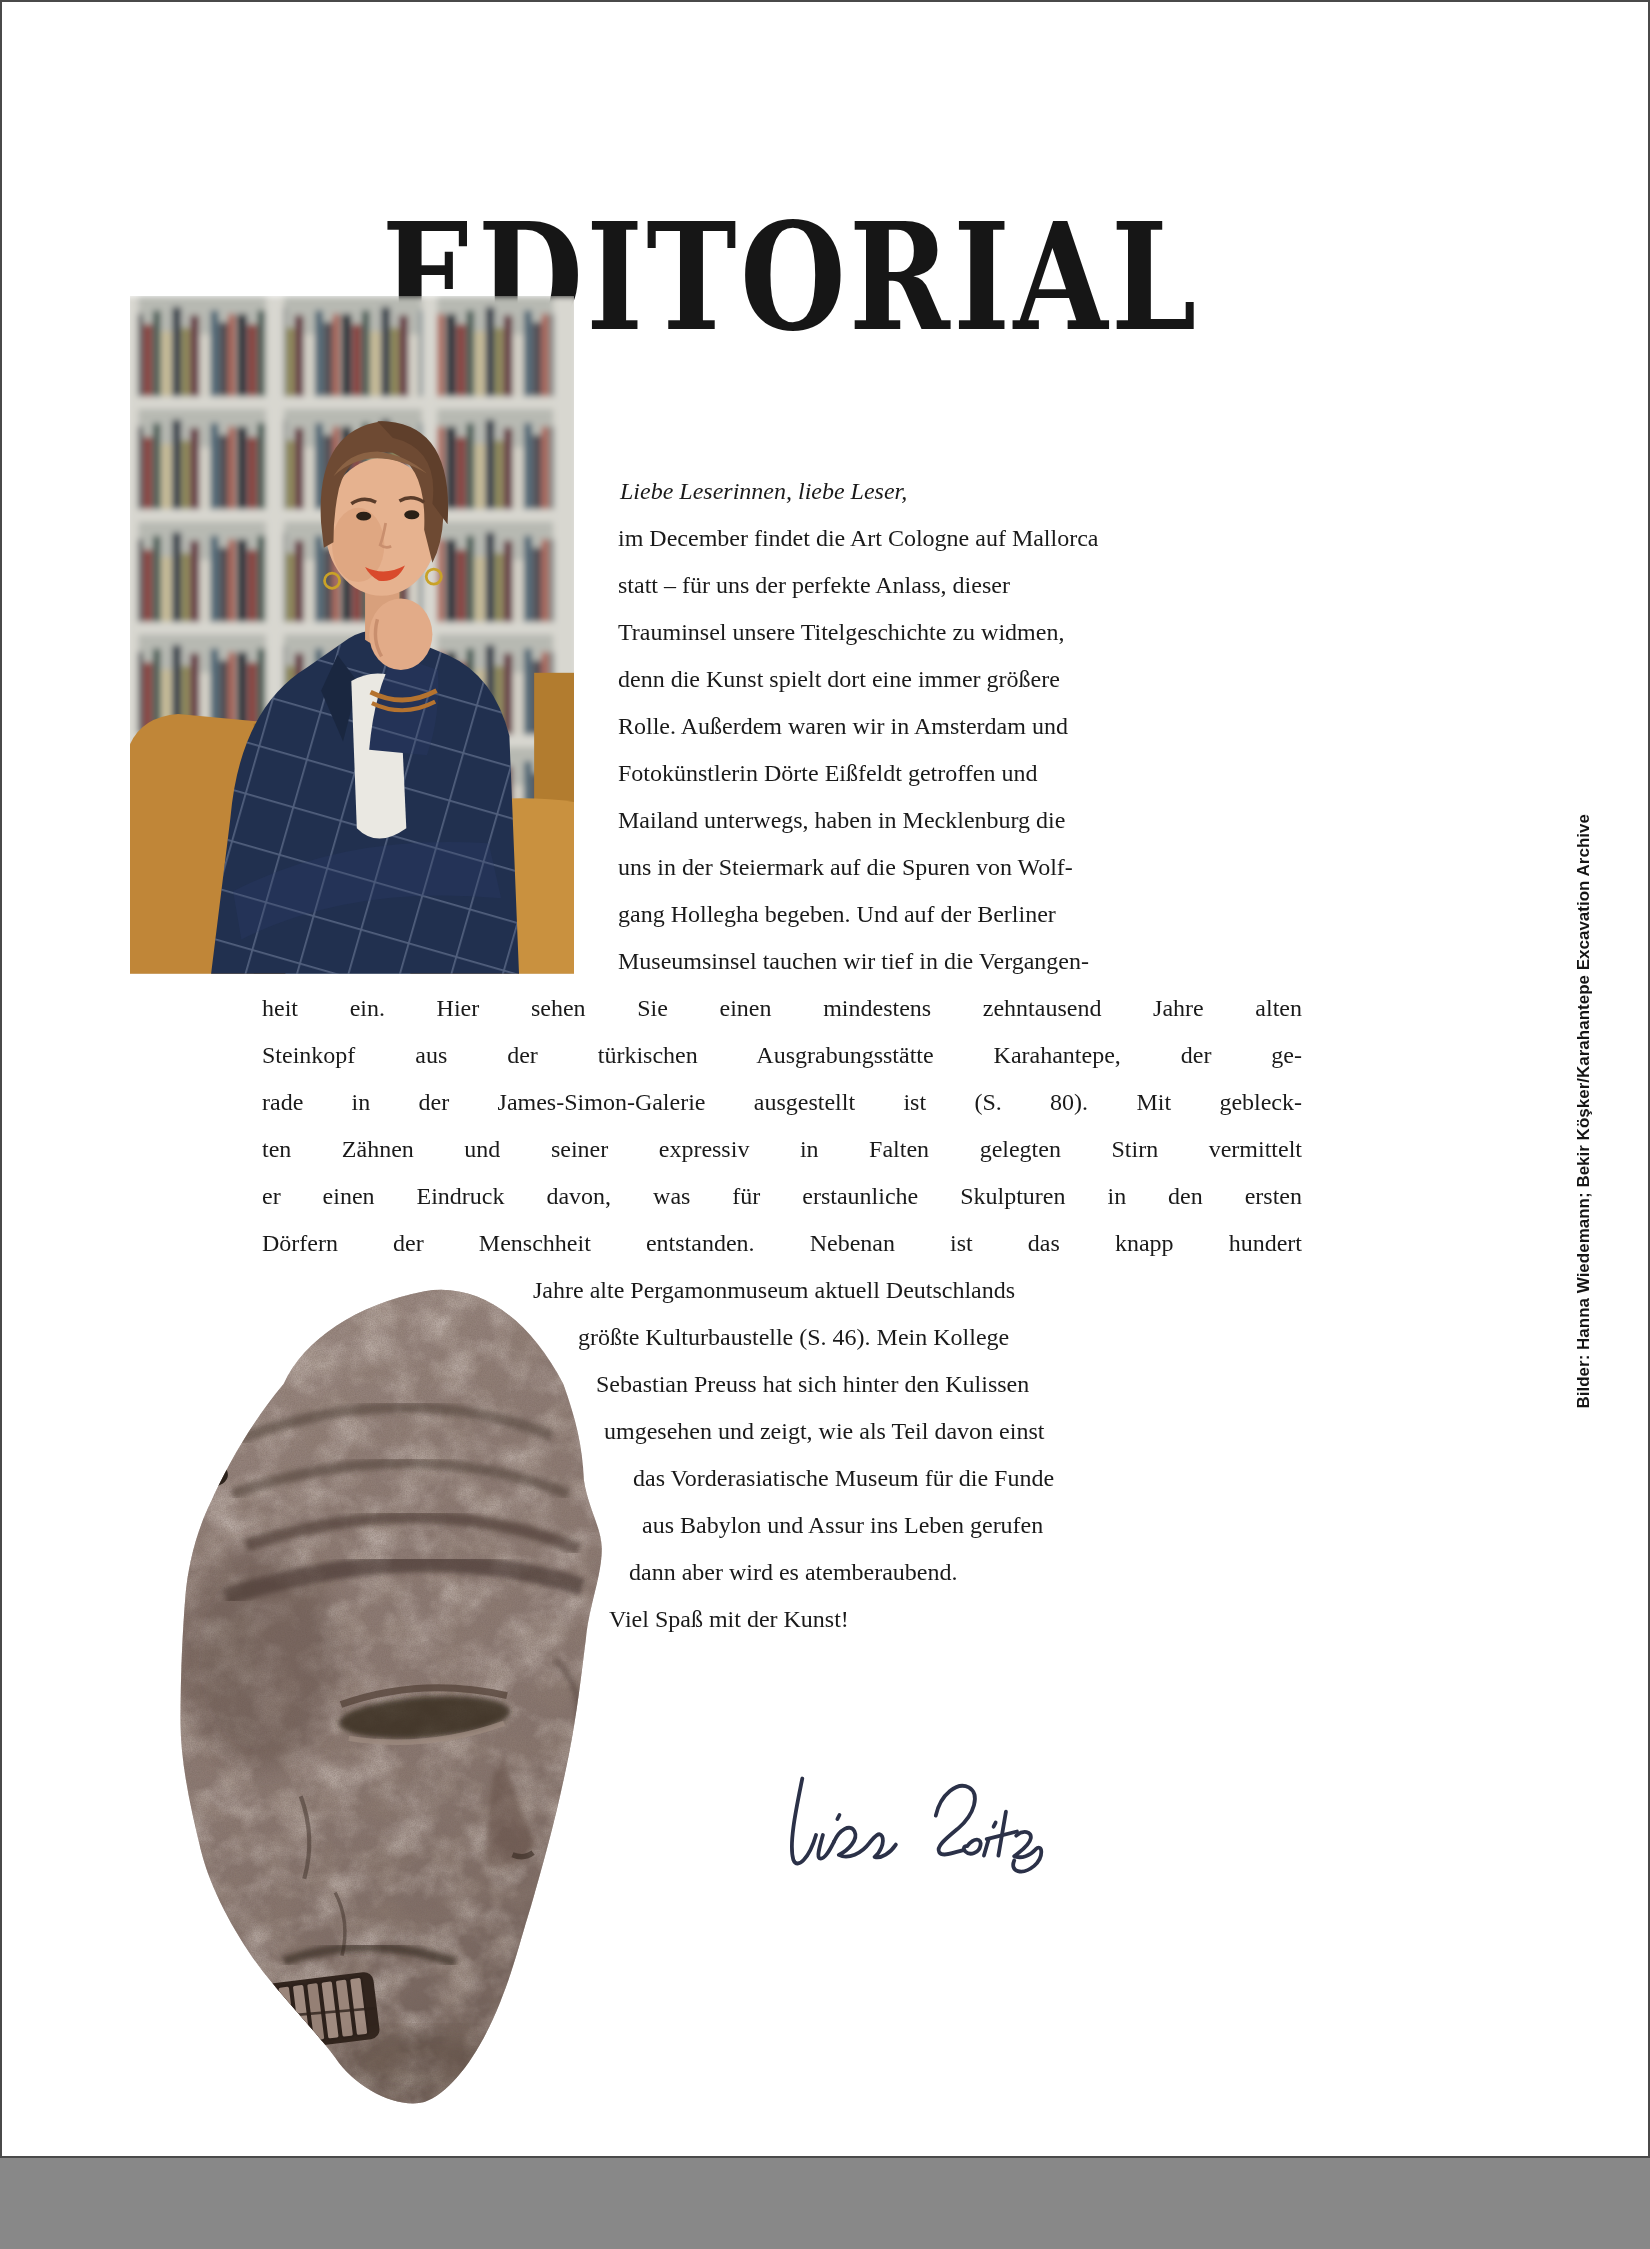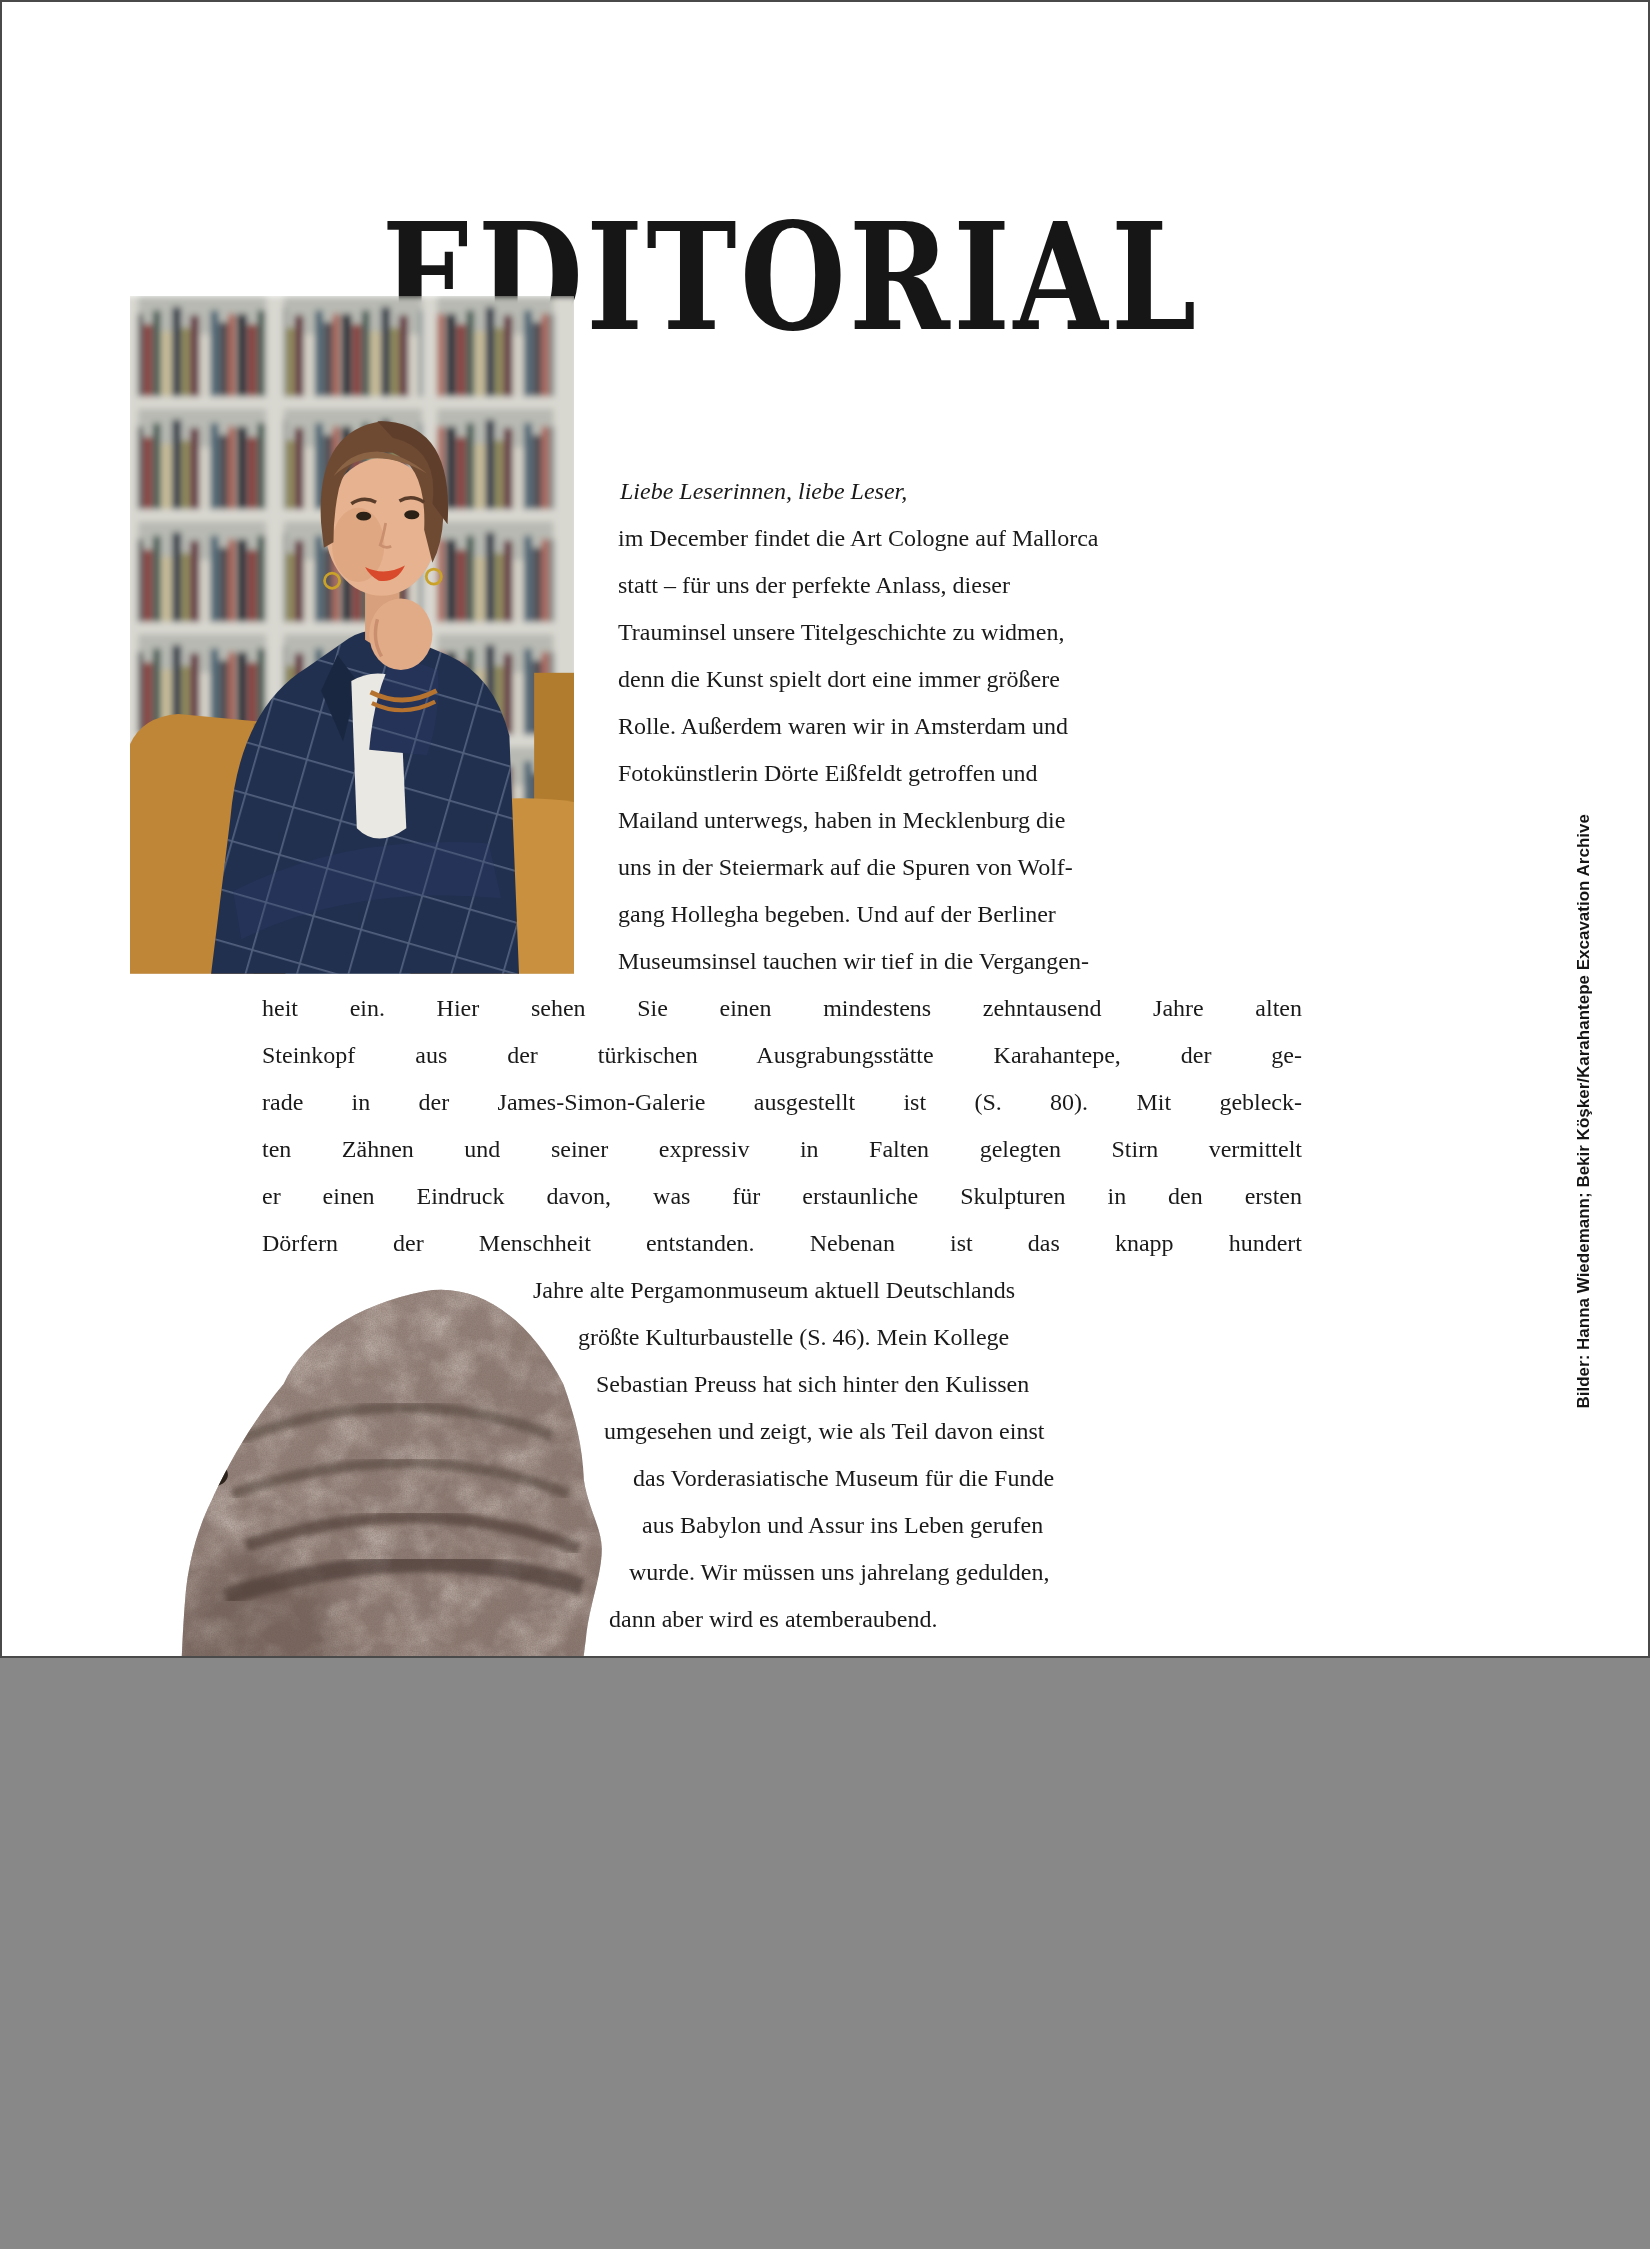--- a/index.html
+++ b/index.html
@@ -1,18 +1,18 @@
 <!DOCTYPE html>
 <html style="font-size:11px"><head>
 <meta charset="utf-8">
 <style>
   html,body{margin:0;padding:0;background:#888;}
   .page{
     position:relative;
-    width:1650px;height:1658px;
+    width:1650px;height:2158px;
     background:#ffffff;
     box-sizing:border-box;
     border:2.8px solid #4a4a4a;
     overflow:hidden;
     font-family:"Liberation Serif", serif;
     color:#1a1a1a;
   }
   
   .title{
     position:absolute;top:102px;left:0;right:0;
@@ -178,21 +178,20 @@
       <div class="ln">er einen Eindruck davon, was für erstaunliche Skulpturen in den ersten</div>
       <div class="ln">Dörfern der Menschheit entstanden. Nebenan ist das knapp hundert</div>
     </div>
     <div class="g-wrap">
       <div class="ln">Jahre alte Pergamonmuseum aktuell Deutschlands</div>
       <div class="ln">größte Kulturbaustelle (S. 46). Mein Kollege</div>
       <div class="ln">Sebastian Preuss hat sich hinter den Kulissen</div>
       <div class="ln">umgesehen und zeigt, wie als Teil davon einst</div>
       <div class="ln">das Vorderasiatische Museum für die Funde</div>
       <div class="ln">aus Babylon und Assur ins Leben gerufen</div>
-      <div class="ln">wurde. Wir müssen uns jahrelang gedulden,</div>
       <div class="ln">dann aber wird es atemberaubend.</div>
       <div class="ln">Viel Spaß mit der Kunst!</div>
     </div>
   </main>
 
   <figure class="stonehead">
     <svg viewBox="0 0 700 1215">
       <defs>
         <linearGradient id="stoneshade" x1="0" y1="0" x2="0.3" y2="1">
           <stop offset="0" stop-color="#cdbeb6" stop-opacity=".45"></stop>

